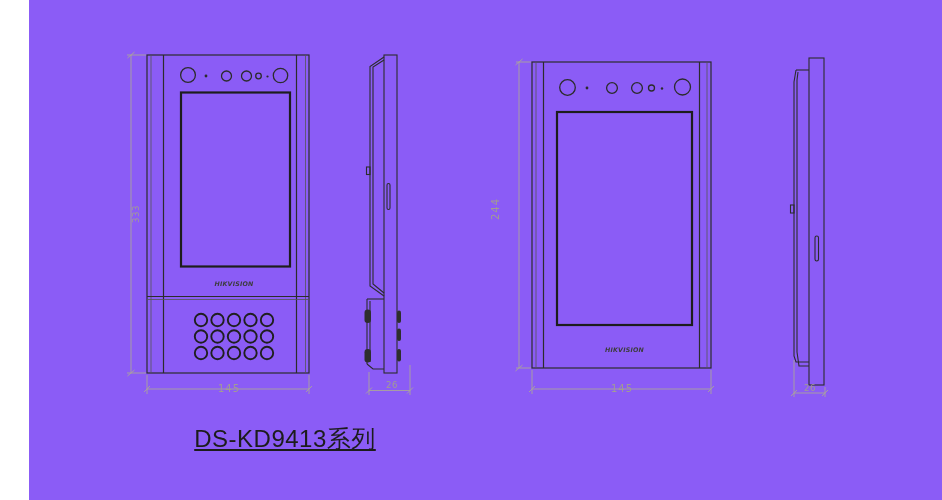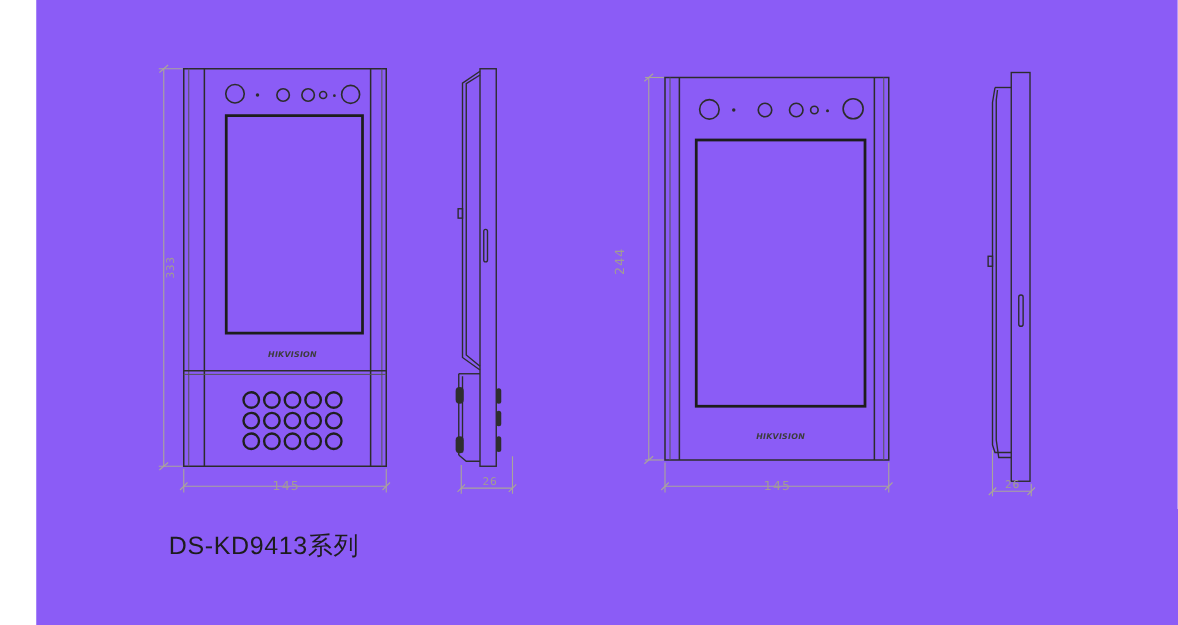--- a/index.html
+++ b/index.html
@@ -12,22 +12,22 @@
   .sensor{stroke:#2c2c2c;stroke-width:1.3;fill:none;}
   .dot{fill:#2c2c2c;stroke:none;}
   .keypad-c{stroke:#1f1f1f;stroke-width:1.9;fill:none;}
   .tab{fill:#2e2e2e;stroke:none;}
   .sideln{stroke:#2c2c2c;stroke-width:1.1;fill:none;}
   .dim{stroke:#aaa49b;stroke-width:0.9;fill:none;}
   .dim-text{fill:#a29c93;font-family:"DejaVu Sans",sans-serif;font-size:8.5px;letter-spacing:0.5px;}
   .dim-text-lg{fill:#a29c93;font-family:"DejaVu Sans",sans-serif;font-size:10px;letter-spacing:1px;}
   .logo-text{fill:#3c3c3c;font-family:"DejaVu Sans",sans-serif;font-style:italic;font-weight:bold;
              font-size:6.3px;letter-spacing:0.2px;}
-  .series-label{position:absolute;width:300px;color:#1c1c1c;
-                font-size:20px;font-weight:500;letter-spacing:0.5px;}
+  .series-label{position:absolute;width:300px;text-align:center;color:#1c1c1c;
+                font-size:24px;font-weight:500;letter-spacing:0.5px;text-decoration:underline;}
 </style>
 </head>
 <body>
 
 <div id="canvas">
 <svg width="942" height="500" viewBox="0 0 942 500">
 
   <g>
     <rect class="ln" x="118" y="55" width="162" height="318"></rect>
     <line class="ln-thin" x1="122" y1="55" x2="122" y2="373"></line>

